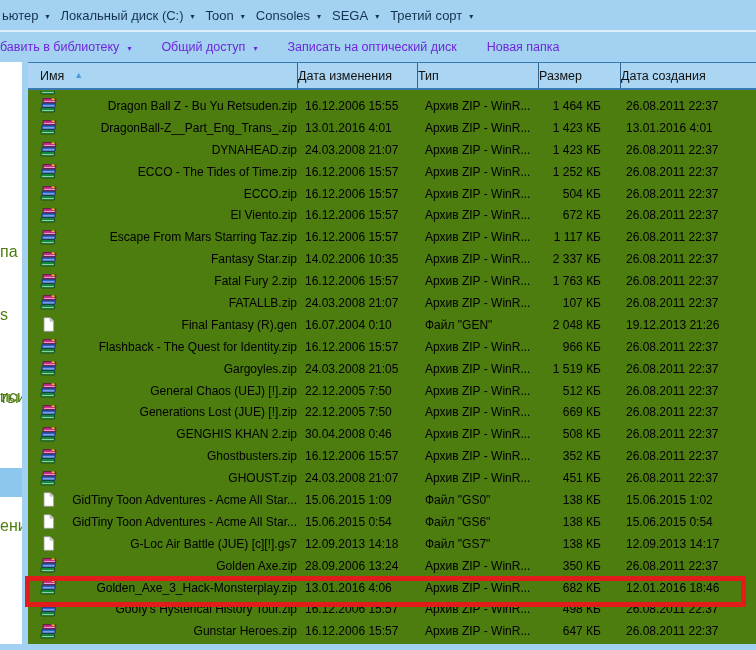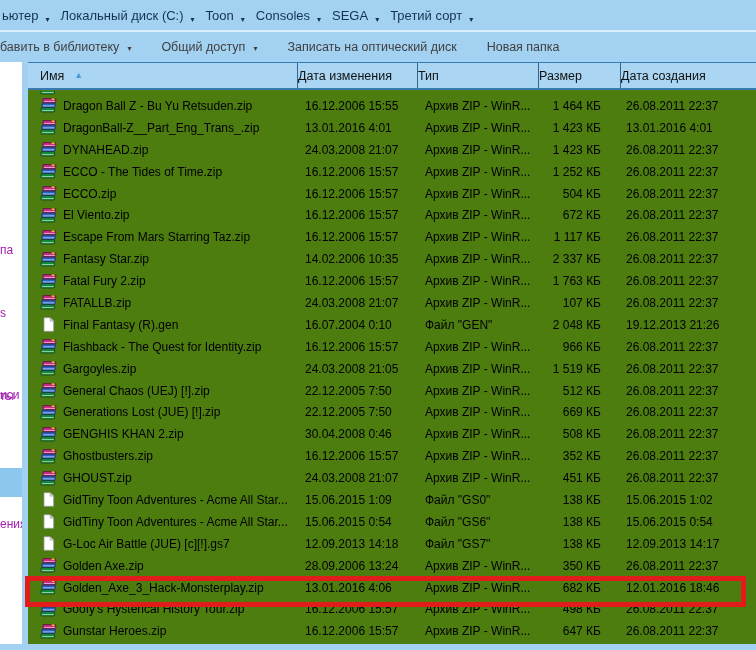--- a/index.html
+++ b/index.html
@@ -8,33 +8,33 @@
     background:#a2d1f2;
     font-family:"Liberation Sans",sans-serif;
     -webkit-font-smoothing:antialiased;
   }
   
   .breadcrumb-bar{
     height:30px;display:flex;align-items:center;
     padding-left:2px;font-size:13px;color:#16324f;
     border-bottom:2px solid #ddeefb;white-space:nowrap;
   }
-  .crumb{display:flex;align-items:flex-end;margin-right:4px;cursor:default;}
+  .crumb{display:flex;align-items:center;margin-right:4px;cursor:default;}
   .crumb-label{margin-right:7px;}
   .crumb-arrow{font-size:8px;color:#16324f;margin-right:7px;transform:translateY(1px);}
   .toolbar{
     height:30px;display:flex;align-items:center;
-    font-size:12.5px;color:#404040;white-space:nowrap;
+    font-size:12.5px;color:#6d28d9;white-space:nowrap;
   }
   .tool-item{display:flex;align-items:center;margin-right:30px;}
   .tool-item:first-child{margin-left:0;}
   .tool-arrow{font-size:8px;margin-left:8px;transform:translateY(1px);}
   
   .main{position:absolute;top:62px;left:0;right:0;bottom:6px;display:flex;}
-  .nav-pane{width:22px;background:#ffffff;position:relative;font-size:12px;color:#a21caf;overflow:hidden;}
+  .nav-pane{width:22px;background:#ffffff;position:relative;font-size:16px;color:#4d7c0f;overflow:hidden;}
   .nav-frag{position:absolute;left:0;white-space:nowrap;}
   .nav-selection{position:absolute;left:0;width:100%;height:29px;background:#8ec7ee;}
   .splitter{width:6px;background:#a2d1f2;}
   .file-area{flex:1;background:#4d7c0f;display:flex;flex-direction:column;overflow:hidden;}
   
   .col-header{
     height:28px;box-sizing:border-box;background:#aad6f3;
     border-top:1px solid #3a7ab3;border-bottom:2px solid #3a7ab3;
     display:grid;grid-template-columns:269px 120px 121px 82px 1fr;
     font-size:12.5px;color:#111;
@@ -44,21 +44,21 @@
   .sort-arrow{color:#4a9ade;font-size:9px;margin-left:10px;transform:translateY(-1px);}
   
   .rows{flex:1;overflow:hidden;}
   .row{
     display:grid;grid-template-columns:269px 120px 121px 82px 1fr;
     height:21.9px;align-items:center;font-size:12px;color:#000;white-space:nowrap;
   }
   .row.partial{height:5px;overflow:hidden;}
   .row.partial .icon{margin-top:-11px;}
   .cell{overflow:hidden;}
-  .name-cell{display:flex;align-items:center;padding-left:12px;}
+  .name-cell{display:flex;align-items:center;padding-left:12px;justify-content:space-between;}
   .icon{width:17px;height:15px;flex:0 0 17px;margin-right:6px;display:inline-block;}
   .date-cell,.type-cell{padding-left:8px;}
   .size-cell{text-align:right;padding-right:19px;}
   .created-cell{padding-left:6px;}
   
   .red-box{
     position:absolute;left:25px;top:576px;width:721px;height:31px;
     box-sizing:border-box;border:5px solid #e21b1b;z-index:10;pointer-events:none;
   }
   svg{display:block;}

